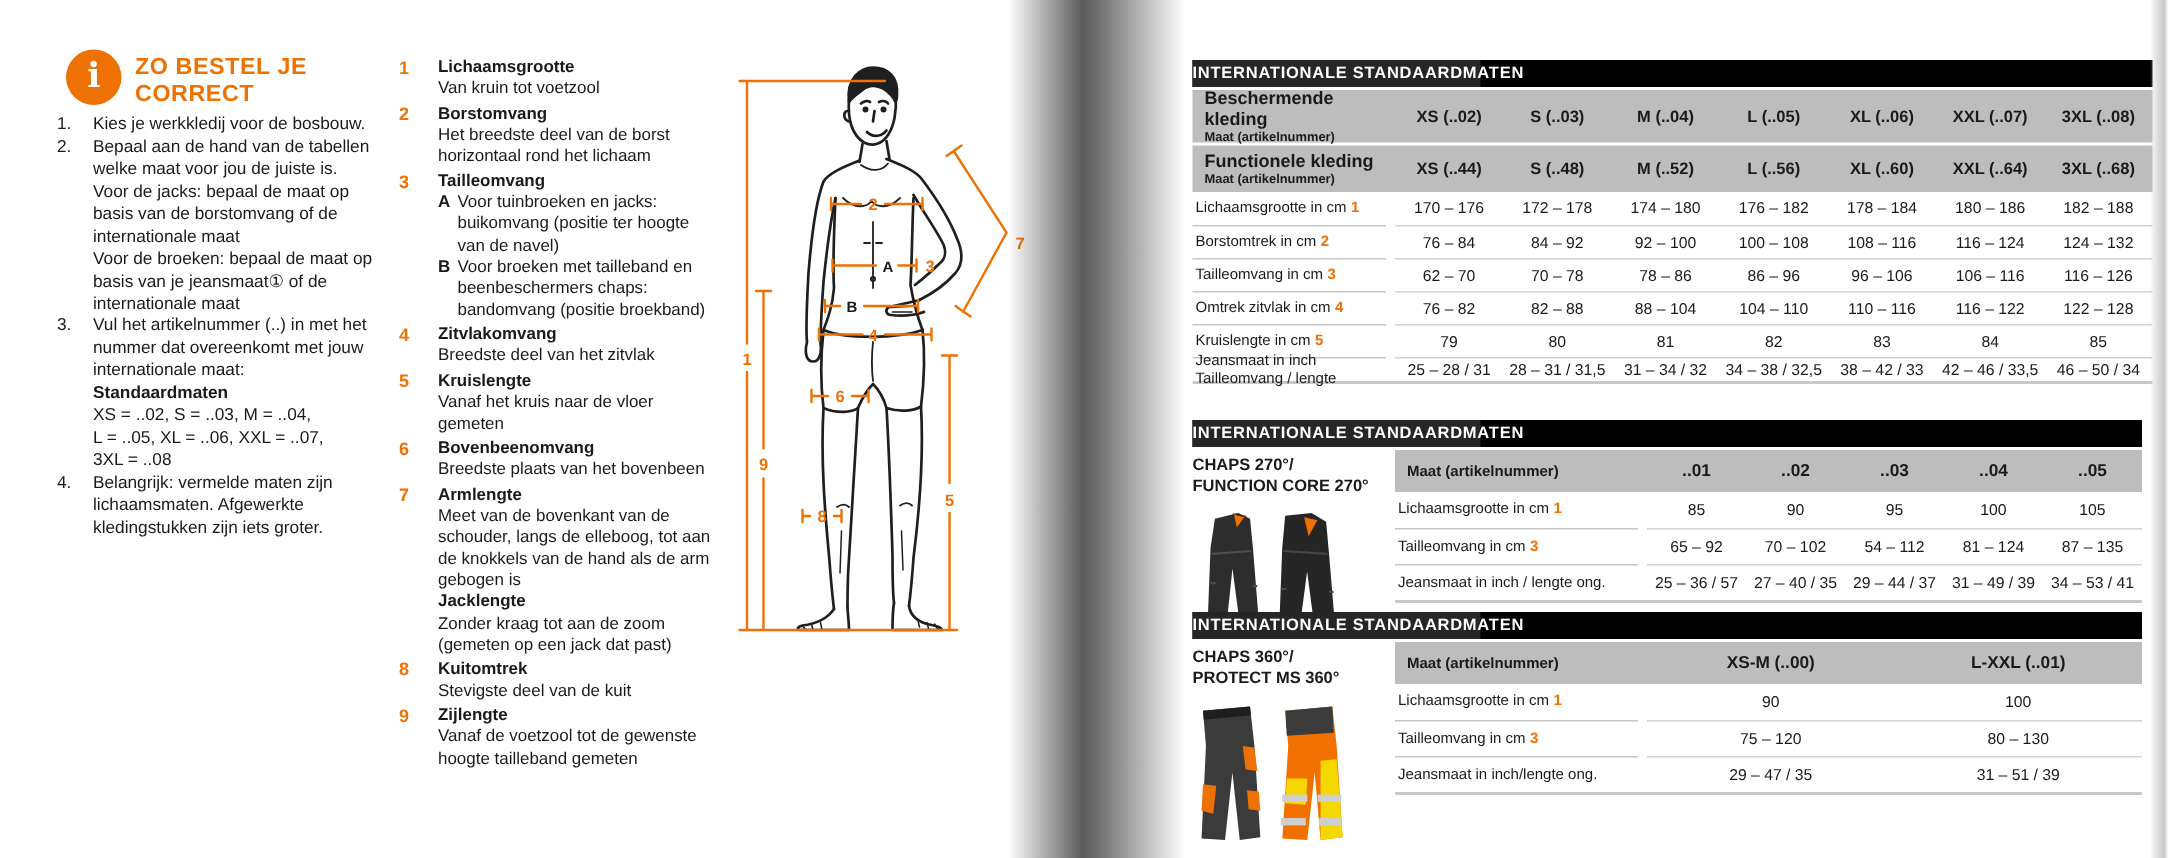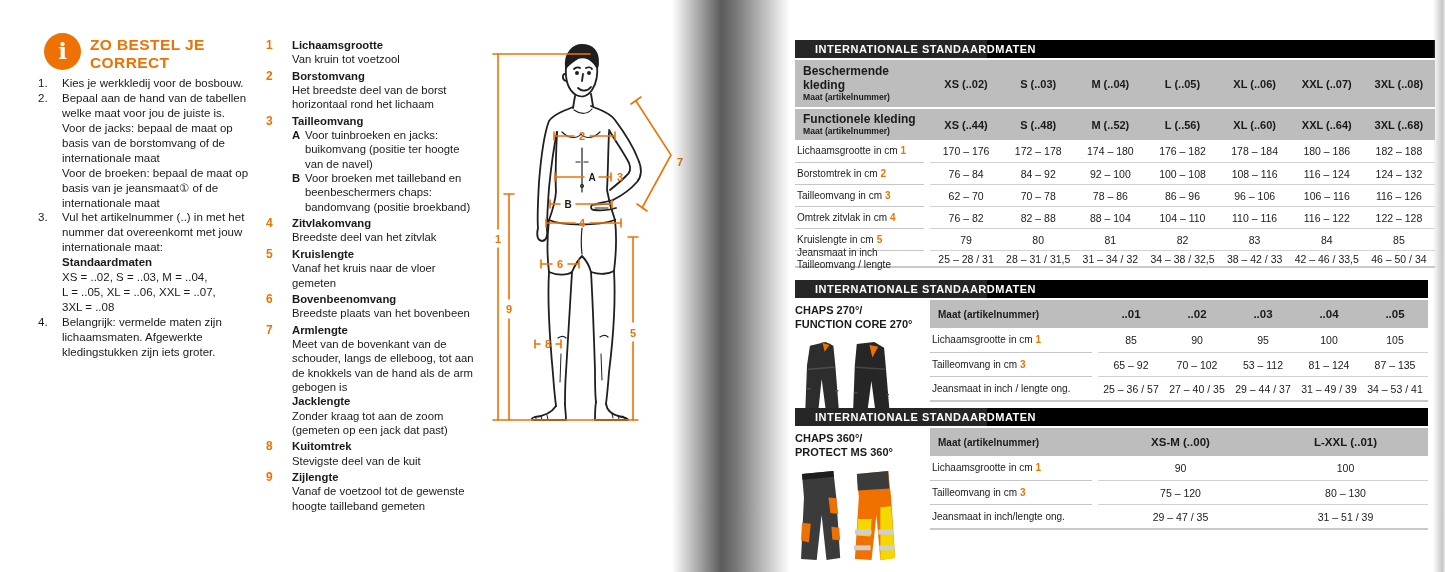--- a/index.html
+++ b/index.html
@@ -20,26 +20,26 @@
   .li .n{width:26px;flex:none;color:#EE7203;font-weight:bold;font-size:12px}
   .li .c{flex:1}
   .ttl{font-weight:bold}
   .sub{display:flex}
   .sub .sl{width:13px;flex:none;font-weight:bold}
   .fig{left:478px;top:22px}
   
   .gutter{left:672px;top:0;width:118px;height:572px;background:linear-gradient(to right,rgba(255,255,255,0) 0%,rgba(45,45,45,.78) 42%,rgba(70,70,70,.72) 55%,rgba(255,255,255,0) 100%)}
   .edge{left:1433px;top:0;width:12px;height:572px;background:linear-gradient(to right,rgba(255,255,255,0),#c6c6c6 80%,#efefef)}
   
-  .bar{height:18px;background:#000;color:#fff;font-weight:bold;font-size:11px;letter-spacing:.5px;line-height:18px;padding-left:20px;position:relative}
+  .bar{height:18px;background:#000;color:#fff;font-weight:bold;font-size:11px;letter-spacing:.5px;line-height:18px;padding-left:0;position:relative}
   .bar::before{content:"";position:absolute;left:0;top:0;bottom:0;width:192px;background:#262626}
   .bar span{position:relative}
   .t1{left:795px;top:40px;width:640px}
   .hrow{display:flex;background:#bdbdbd;margin-top:2px}
-  .t1 .hrow{height:47px}
+  .t1 .hrow{height:35px}
   .t1 .hrow.h2{height:31px}
   .hl{display:flex;flex-direction:column;justify-content:center;padding-left:8px}
   .t1 .hl{width:135px}
   .hl .a{font-weight:bold;font-size:12px;line-height:1.1}
   .hl .b{font-weight:bold;font-size:8.6px}
   .hc{flex:1;display:flex;align-items:center;justify-content:center;font-weight:bold;font-size:11px}
   .drow{display:flex;height:22px}
   .drow.jr{height:16px}
   .dl{display:flex;flex-direction:column;justify-content:center;font-size:10px;border-top:1px solid #c6c6c6;padding-left:2px;line-height:1.15}
   .dl .lr{display:flex;align-items:center}
@@ -414,21 +414,21 @@
       <div class="drow">
         <div class="dl">
             <div class="lr">
               <span>Tailleomvang in cm</span>
               <span class="on">3</span>
             </div>
           </div>
         <div class="dv">
           <div class="cell">65 – 92</div>
           <div class="cell">70 – 102</div>
-          <div class="cell">53 – 112</div>
+          <div class="cell">54 – 112</div>
           <div class="cell">81 – 124</div>
           <div class="cell">87 – 135</div>
         </div>
       </div>
       <div class="drow">
         <div class="dl">
             <div class="lr">
               <span>Jeansmaat in inch / lengte ong.</span>
             </div>
           </div>

